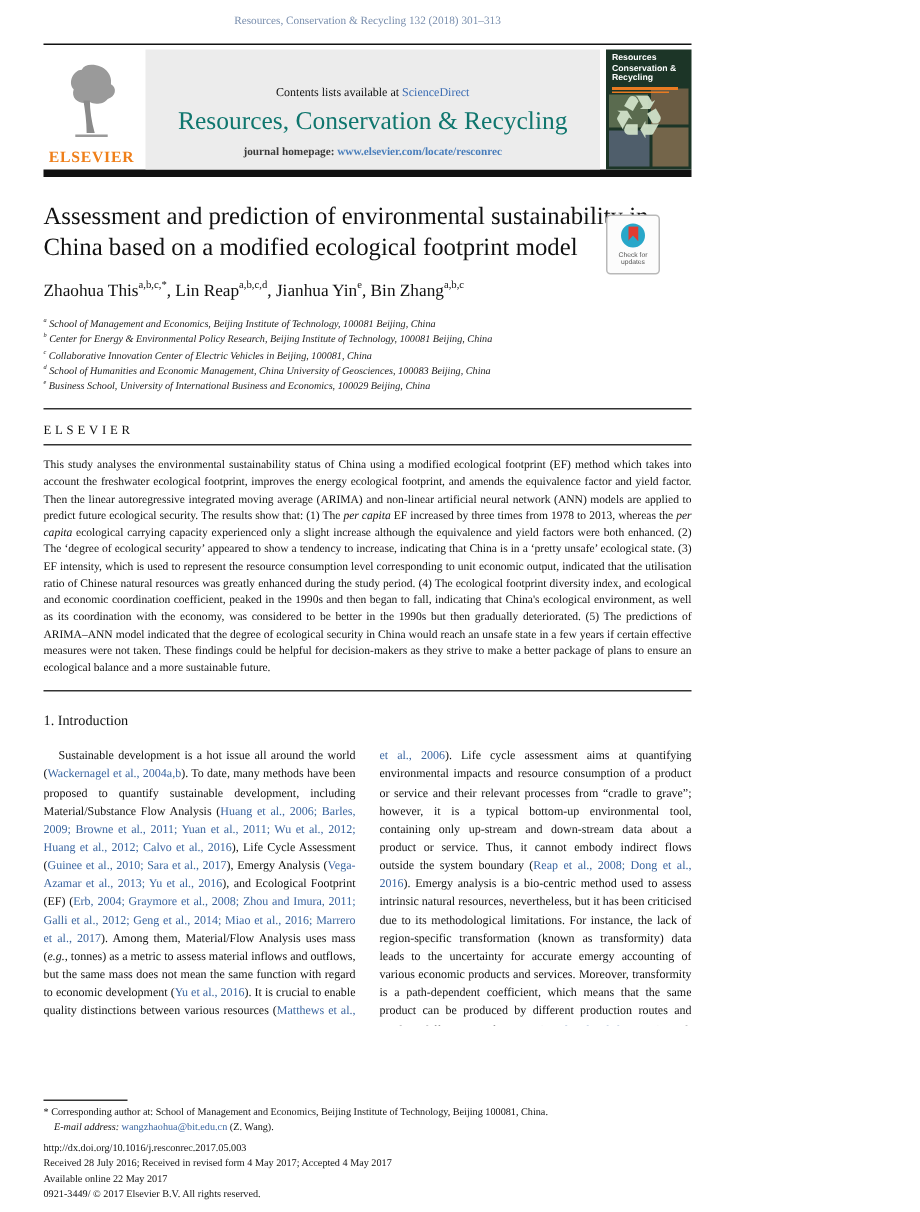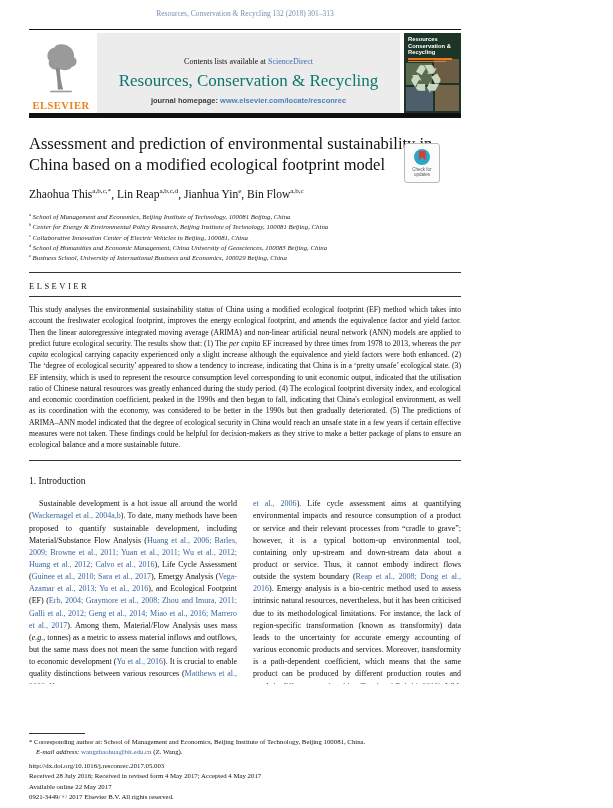--- a/index.html
+++ b/index.html
@@ -15,21 +15,21 @@
   
   .journal-header { display:flex; align-items:stretch; margin-top:3px; height:80px; }
   .logo-block { width:64px; display:flex; flex-direction:column; align-items:center;
                 justify-content:flex-end; padding-bottom:2px; }
   .elsevier-text { color:#ef7f1a; font-size:10.5px; font-weight:bold; letter-spacing:0.5px; margin-top:1px; }
   .header-box { flex:1; background:#ececec; text-align:center; margin:0 4px;
                 display:flex; flex-direction:column; justify-content:space-between; padding:24px 6px 8px; }
   .contents-line { font-size:8px; color:#111; }
   .sciencedirect { color:#3b6cb3; }
   .journal-title { font-size:17px; color:#0f766e; }
-  .homepage-line { font-family:Liberation Sans, sans-serif; font-size:7.5px; font-weight:bold; color:#3c3c3c; }
+  .homepage-line { font-family:Liberation Serif, serif; font-size:7.5px; font-weight:bold; color:#3c3c3c; }
   .homepage-url { color:#4a7ebb; }
   .cover-block { width:57px; background:#1c3527; position:relative; overflow:hidden; }
   .cover-title { position:relative; z-index:3; padding:3px 0 0 4px; text-align:left; }
   .cover-title div { color:#fff; font-family:"Liberation Sans", sans-serif; font-size:5.8px;
                      font-weight:bold; line-height:1.15; }
   .cover-sub { position:relative; z-index:3; margin:2px 0 0 4px; }
   .cover-sub .bar { height:1.6px; background:#e87b22; margin-bottom:1px; }
   .cover-sub .bar.b1 { width:44px; } .cover-sub .bar.b2 { width:38px; }
   .cover-photo { position:absolute; z-index:1; }
   .recycle-glyph { position:absolute; z-index:2; left:4px; top:26px; font-size:40px; line-height:1;
@@ -144,21 +144,21 @@
     <div class="title-row">
       <h1 class="article-title">Assessment and prediction of environmental sustainability in China based on a modified ecological footprint model</h1>
       <div class="check-badge">
         <div class="badge-circle">
           <div class="badge-bookmark"></div>
         </div>
         <div class="badge-text">Check for updates</div>
       </div>
     </div>
 
-    <div class="authors-line"><span>Zhaohua This</span><span class="sup">a,b,c,*</span><span>, </span><span>Lin Reap</span><span class="sup">a,b,c,d</span><span>, </span><span>Jianhua Yin</span><span class="sup">e</span><span>, </span><span>Bin Flow</span><span class="sup">a,b,c</span></div>
+    <div class="authors-line"><span>Zhaohua This</span><span class="sup">a,b,c,*</span><span>, </span><span>Lin Reap</span><span class="sup">a,b,c,d</span><span>, </span><span>Jianhua Yin</span><span class="sup">e</span><span>, </span><span>Bin Zhang</span><span class="sup">a,b,c</span></div>
 
     <div class="affiliations">
       <div class="affil"><span class="sup">a</span> <span>School of Management and Economics, Beijing Institute of Technology, 100081 Beijing, China</span></div>
       <div class="affil"><span class="sup">b</span> <span>Center for Energy &amp; Environmental Policy Research, Beijing Institute of Technology, 100081 Beijing, China</span></div>
       <div class="affil"><span class="sup">c</span> <span>Collaborative Innovation Center of Electric Vehicles in Beijing, 100081, China</span></div>
       <div class="affil"><span class="sup">d</span> <span>School of Humanities and Economic Management, China University of Geosciences, 100083 Beijing, China</span></div>
       <div class="affil"><span class="sup">e</span> <span>Business School, University of International Business and Economics, 100029 Beijing, China</span></div>
     </div>
 
     <hr class="rule-1">

